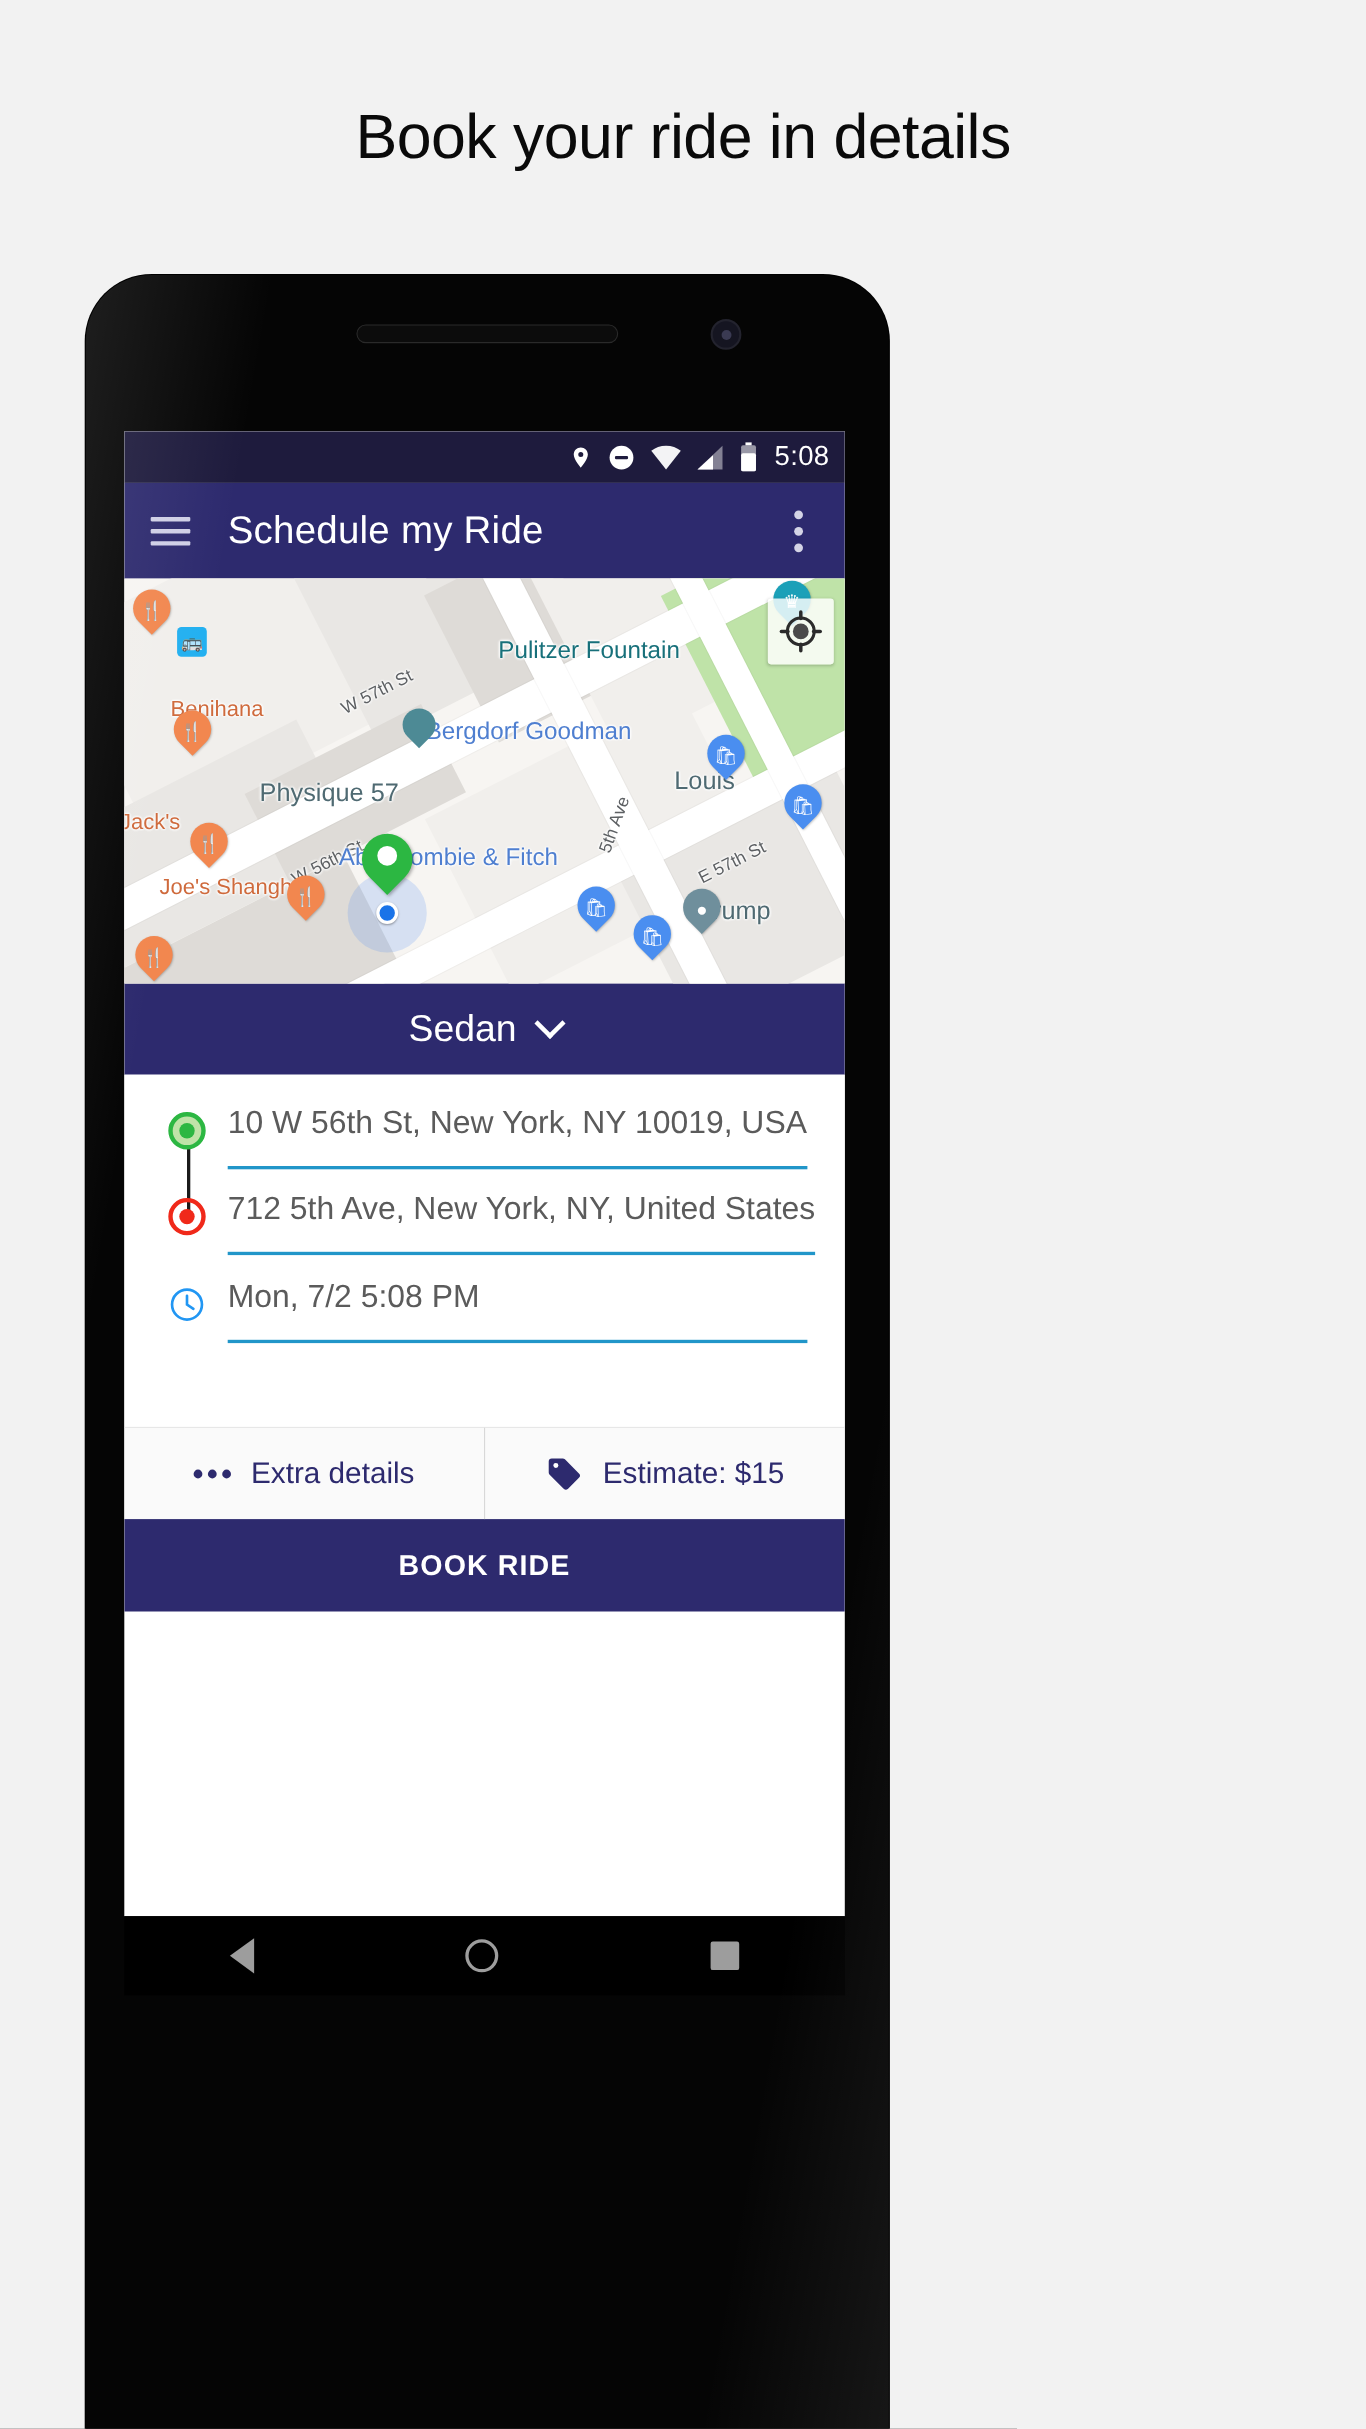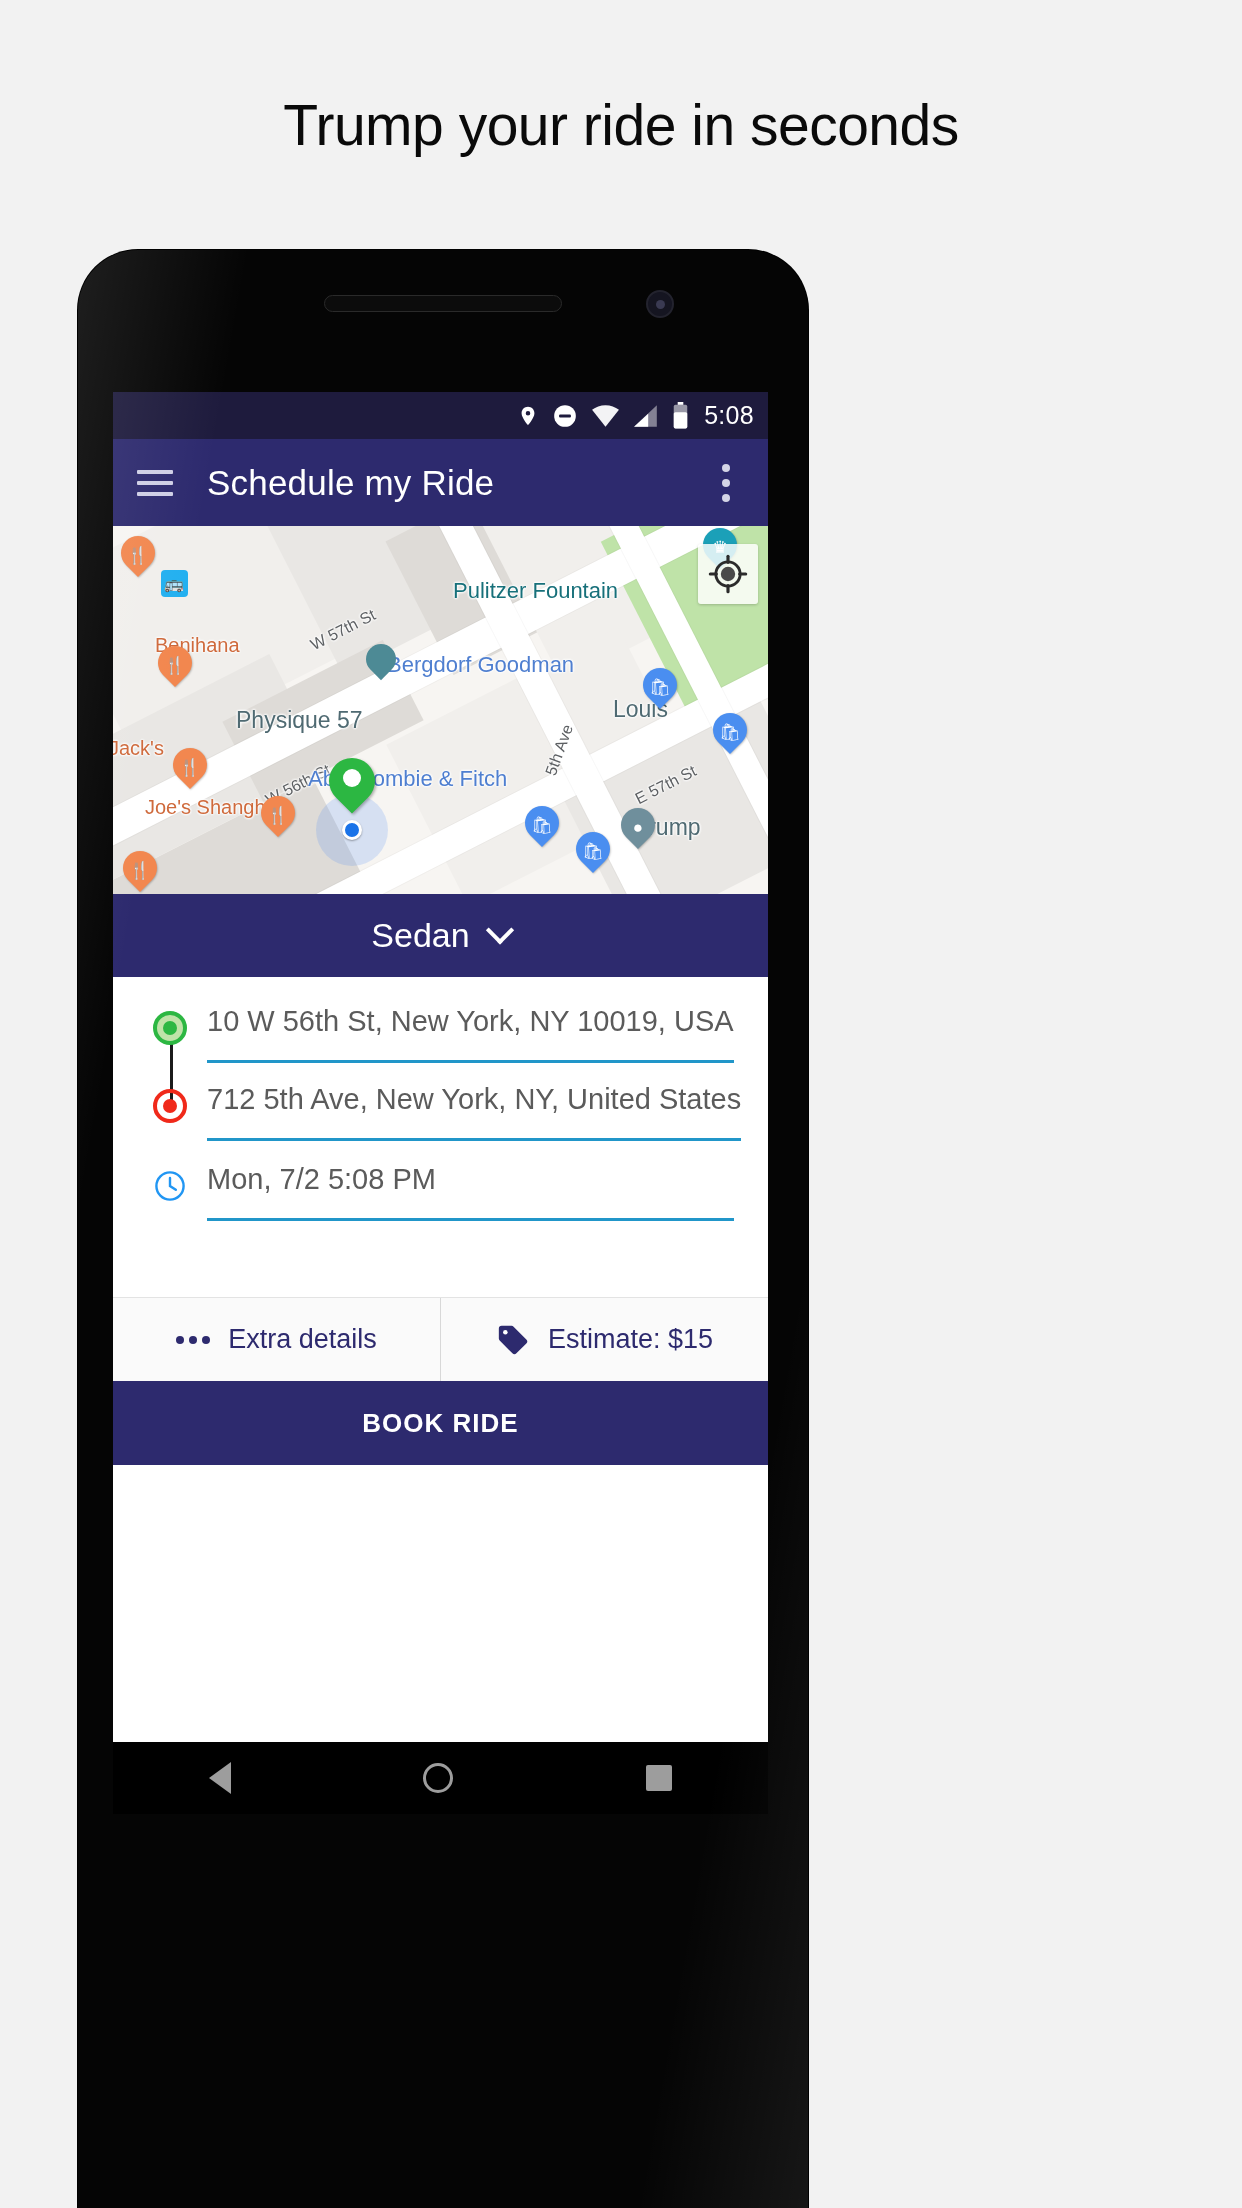--- a/index.html
+++ b/index.html
@@ -198,21 +198,21 @@
     background:#000; display:flex; align-items:center; justify-content:space-around;
   }
   #nav-back { width:0;height:0;border-top:16px solid transparent;border-bottom:16px solid transparent;
      border-right:22px solid #9d9d9d; }
   #nav-home { width:30px; height:30px; border-radius:50%; border:3px solid #9d9d9d; }
   #nav-recent { width:26px; height:26px; background:#9d9d9d; border-radius:2px; }
 </style>
 </head>
 <body>
 
-<div id="headline">Trump your ride in seconds</div>
+<div id="headline">Book your ride in details</div>
 
 <div id="phone">
   <div id="speaker"></div>
   <div id="camera"></div>
 
   <div id="screen">
 
     <div id="statusbar">
       <svg class="sb-ic" width="22" height="26" viewBox="0 0 24 24">
           <path fill="#fff" d="M12 2C8.1 2 5 5.1 5 9c0 5.2 7 13 7 13s7-7.8 7-13c0-3.9-3.1-7-7-7zm0 9.5A2.5 2.5 0 1 1 12 6.5a2.5 2.5 0 0 1 0 5z"></path>

